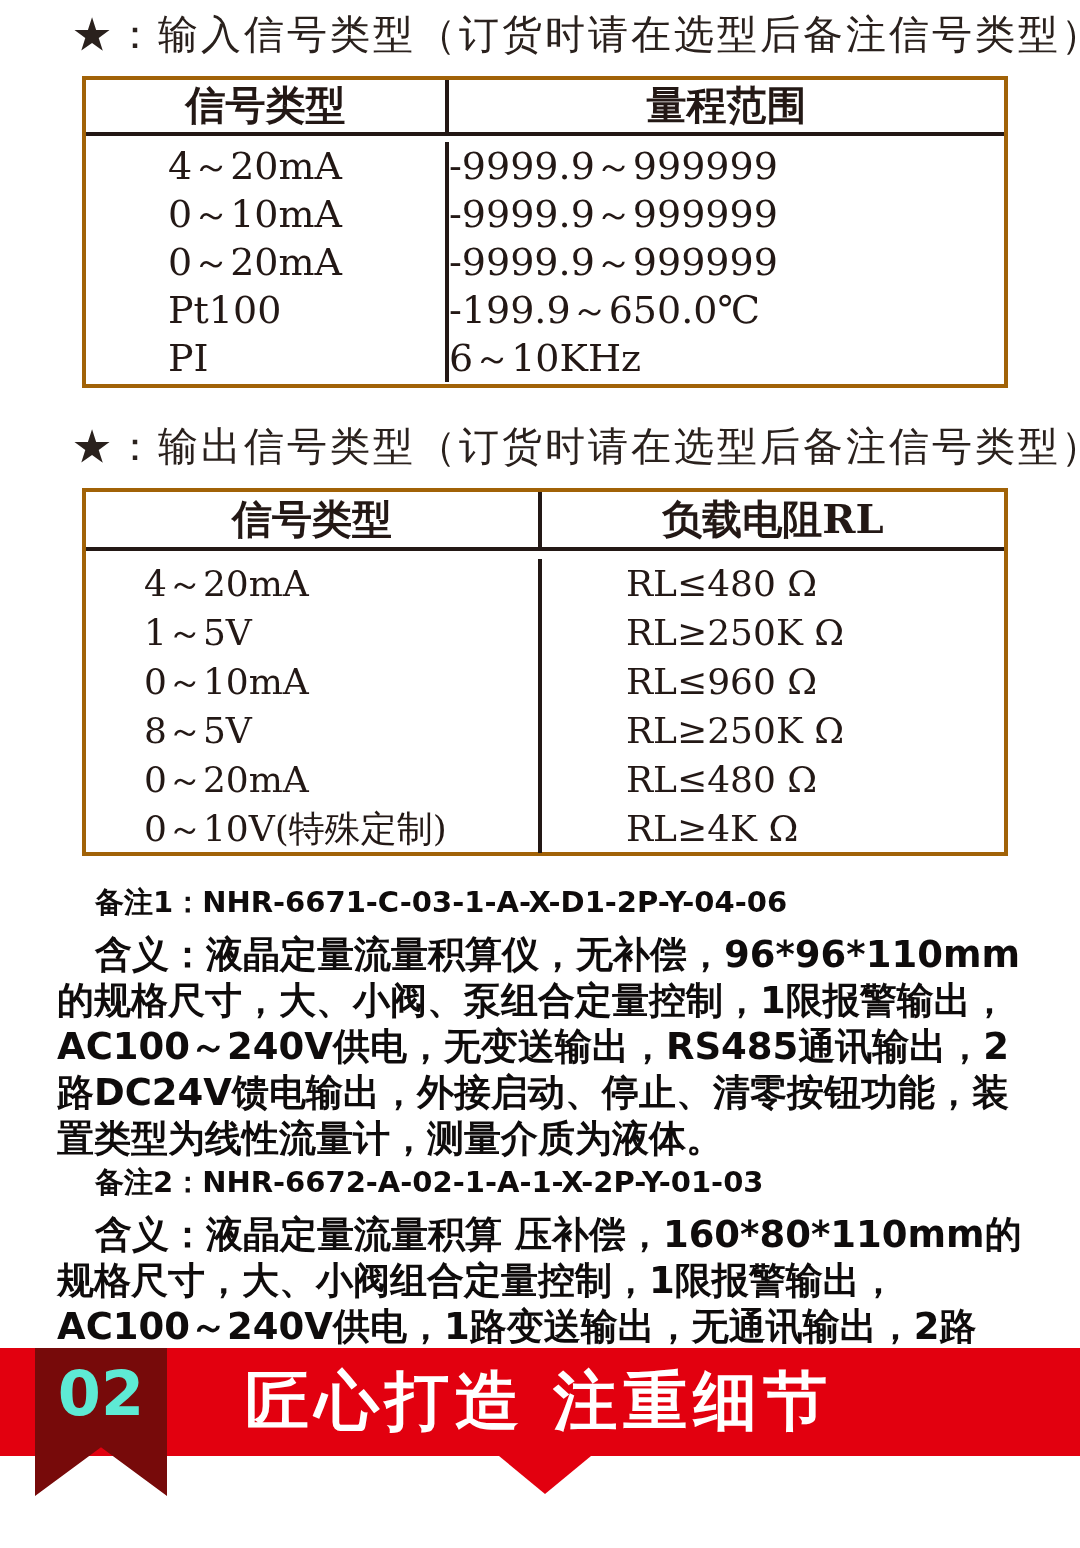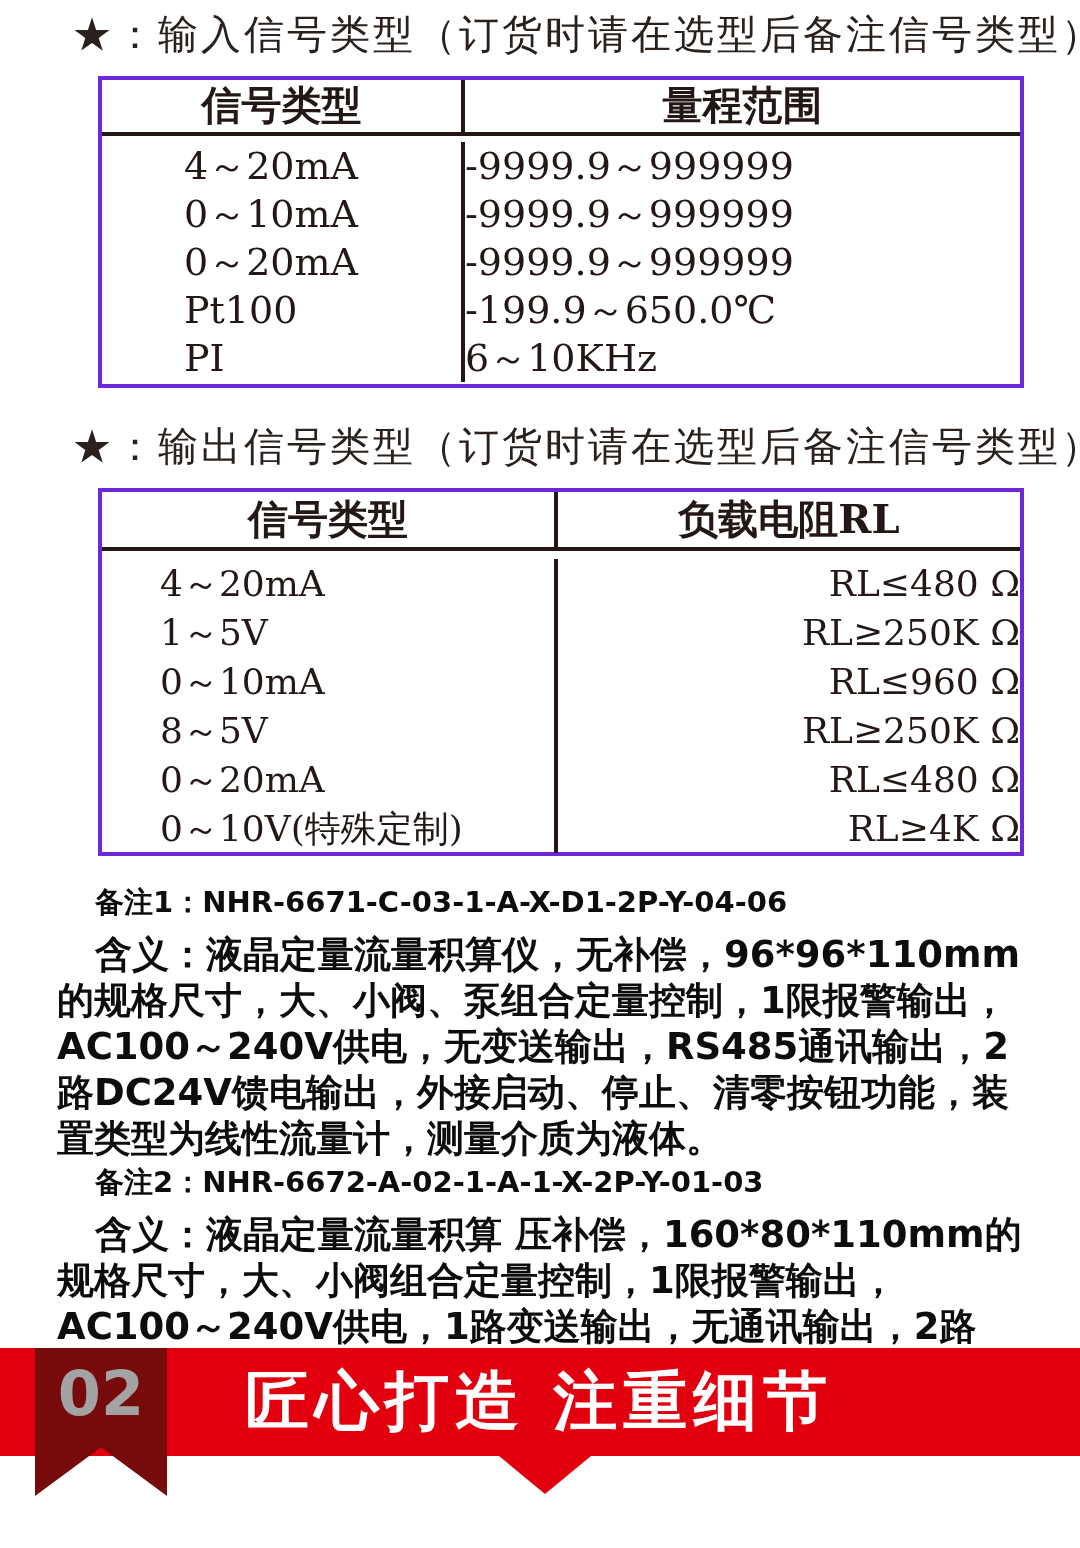--- a/index.html
+++ b/index.html
@@ -20,24 +20,23 @@
     letter-spacing:3px;
     color:#2a211d;
     white-space:nowrap;
   }
   .sec-heading.h1{top:8px;}
   .sec-heading.h2{top:420px;}
 
   
   .spec-table{
     position:absolute;left:82px;width:926px;
-    border:4px solid #6d28d9;
+    border:4px solid #a16207;
     box-sizing:border-box;
     background:#fff;
-    margin-left:16px;
   }
   .spec-table .t-header{
     display:flex;
     border-bottom:4px solid #231815;
     font-weight:bold;
   }
   .spec-table .t-header .hc{
     text-align:center;
     box-sizing:border-box;
   }
@@ -55,21 +54,21 @@
   .input-table .t-row .col2{}
 
   
   .output-table{top:488px;height:368px;}
   .output-table .col1{width:456px;border-right:4px solid #231815;}
   .output-table .col2{flex:1;}
   .output-table .t-header{height:55px;font-size:40px;line-height:53px;}
   .output-table .t-body{padding-top:8px;}
   .output-table .t-row{height:49px;font-size:36px;line-height:49px;}
   .output-table .t-row .col1{padding-left:58px;}
-  .output-table .t-row .col2{padding-left:84px;text-align:right;}
+  .output-table .t-row .col2{padding-left:84px;}
 
   
   .notes{
     position:absolute;left:57px;top:882px;width:966px;
     font-family:"DejaVu Sans","Liberation Sans",sans-serif;
     font-weight:bold;color:#0f0c0c;
   }
   .note-label{
     margin-left:38px;font-size:29px;line-height:40px;
   }
@@ -94,21 +93,21 @@
   .ribbon{
     position:absolute;left:35px;top:1348px;width:132px;height:148px;
     background:#770a0a;
     -webkit-clip-path:polygon(0 0,100% 0,100% 100%,50% 67%,0 100%);
     clip-path:polygon(0 0,100% 0,100% 100%,50% 67%,0 100%);
     text-align:center;
   }
   .ribbon .num{
     display:inline-block;margin-top:10px;
     font-family:"DejaVu Sans","Liberation Sans",sans-serif;
-    font-weight:bold;font-size:62px;line-height:72px;color:#a3a3a3;
+    font-weight:bold;font-size:62px;line-height:72px;color:#5eead4;
   }
   .banner-title{
     position:absolute;left:245px;top:1348px;height:108px;
     font-family:"DejaVu Sans","Liberation Sans",sans-serif;
     font-weight:800;font-size:64px;line-height:106px;
     letter-spacing:6px;color:#ffffff;white-space:nowrap;
   }
 </style>
 </head>
 <body>

